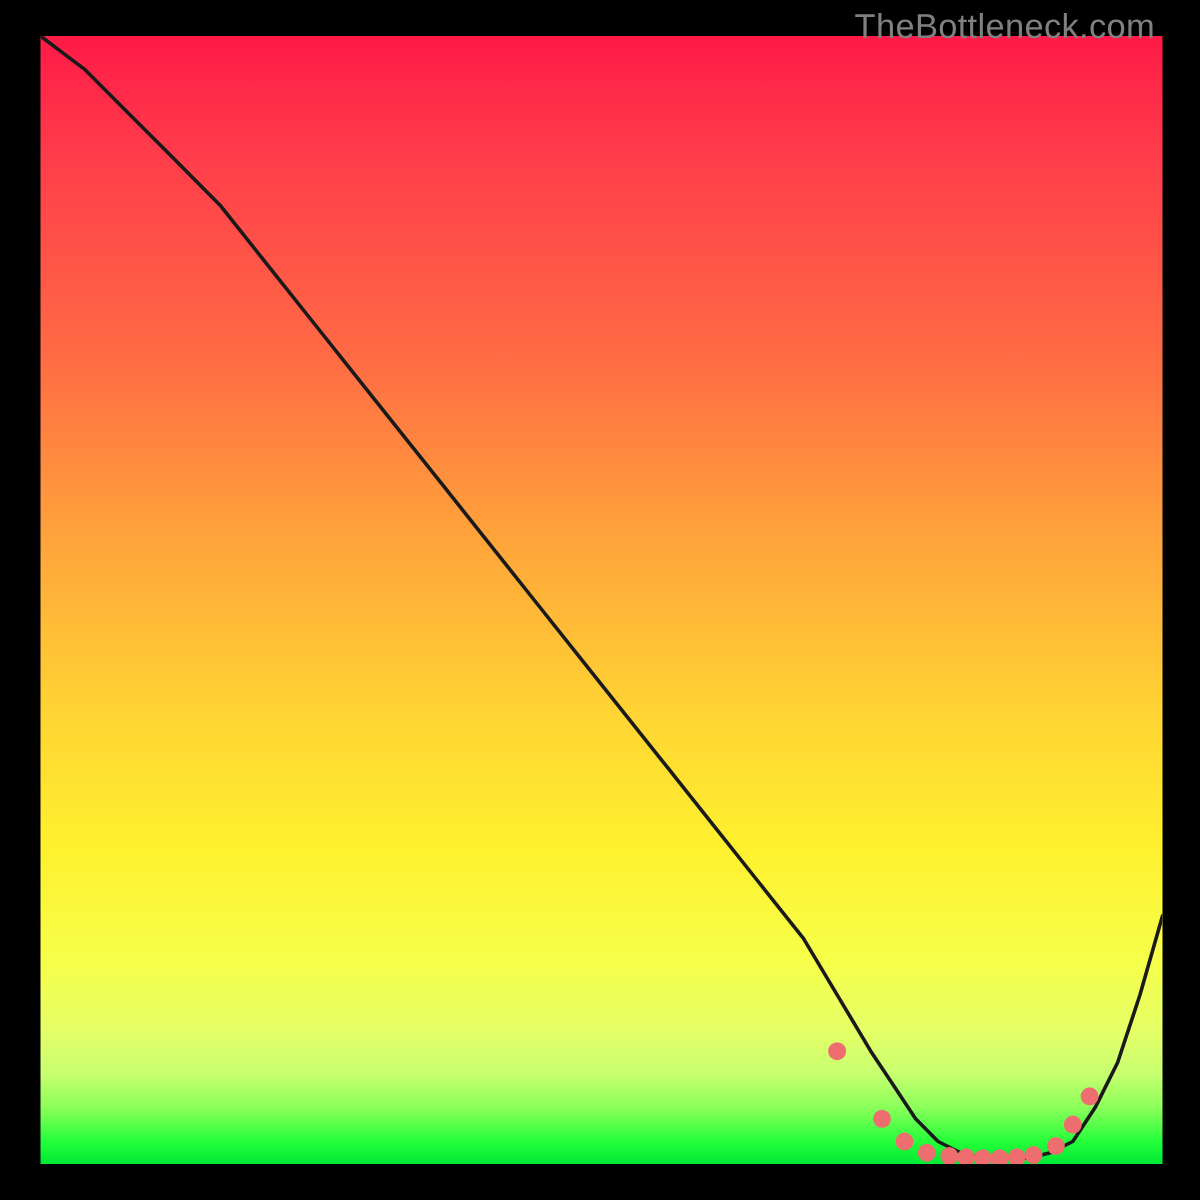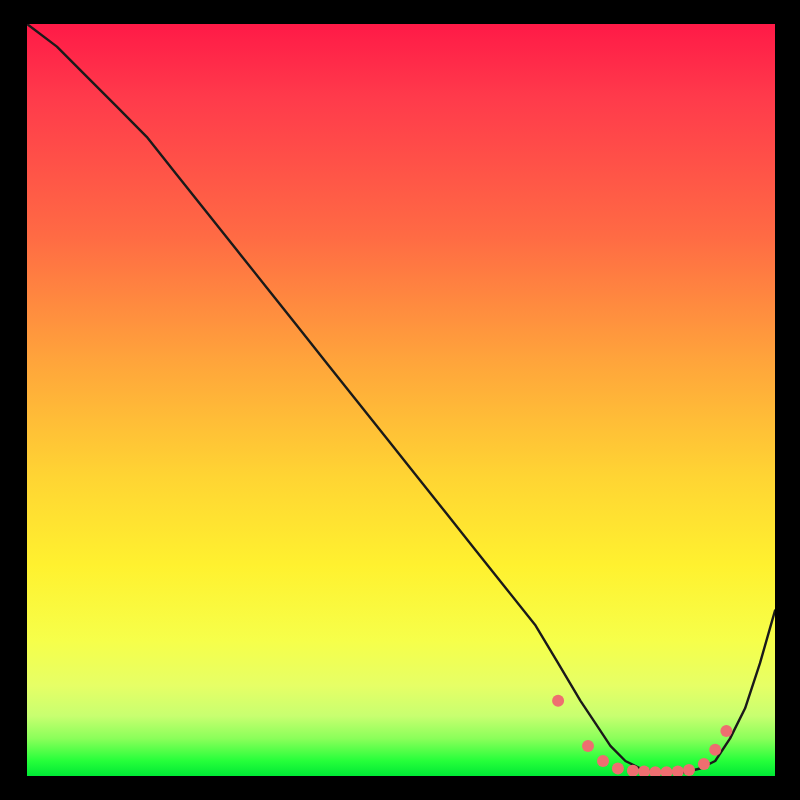--- a/index.html
+++ b/index.html
@@ -61,20 +61,21 @@
   .marker {
     fill: #ee6e70;
     stroke: none;
   }
 </style>
 </head>
 <body>
 
 <div class="stage">
 
+  <div class="watermark">TheBottleneck.com</div>
 
   <div class="plot">
     <svg class="curve" viewBox="0 0 748 752" preserveAspectRatio="none">
       <path id="curve-path" fill="none" stroke="#1a1a1a" stroke-width="2.4" stroke-linejoin="round" stroke-linecap="round" d="M0.0 0.0 L29.9 22.6 L59.8 52.6 L89.8 82.7 L119.7 112.8 L149.6 150.4 L179.5 188.0 L209.4 225.6 L239.4 263.2 L269.3 300.8 L299.2 338.4 L329.1 376.0 L359.0 413.6 L389.0 451.2 L418.9 488.8 L448.8 526.4 L478.7 564.0 L508.6 601.6 L531.1 639.2 L553.5 676.8 L568.5 699.4 L583.4 721.9 L598.4 737.0 L613.4 744.5 L628.3 748.2 L643.3 748.2 L658.2 748.2 L673.2 744.5 L688.2 737.0 L703.1 714.4 L718.1 684.3 L733.0 639.2 L748.0 586.6"></path>
       <g id="markers-group">
           <circle cx="531.1" cy="676.8" r="6" class="marker"></circle>
           <circle cx="561.0" cy="721.9" r="6" class="marker"></circle>
           <circle cx="576.0" cy="737.0" r="6" class="marker"></circle>
           <circle cx="590.9" cy="744.5" r="6" class="marker"></circle>
           <circle cx="605.9" cy="746.7" r="6" class="marker"></circle>

